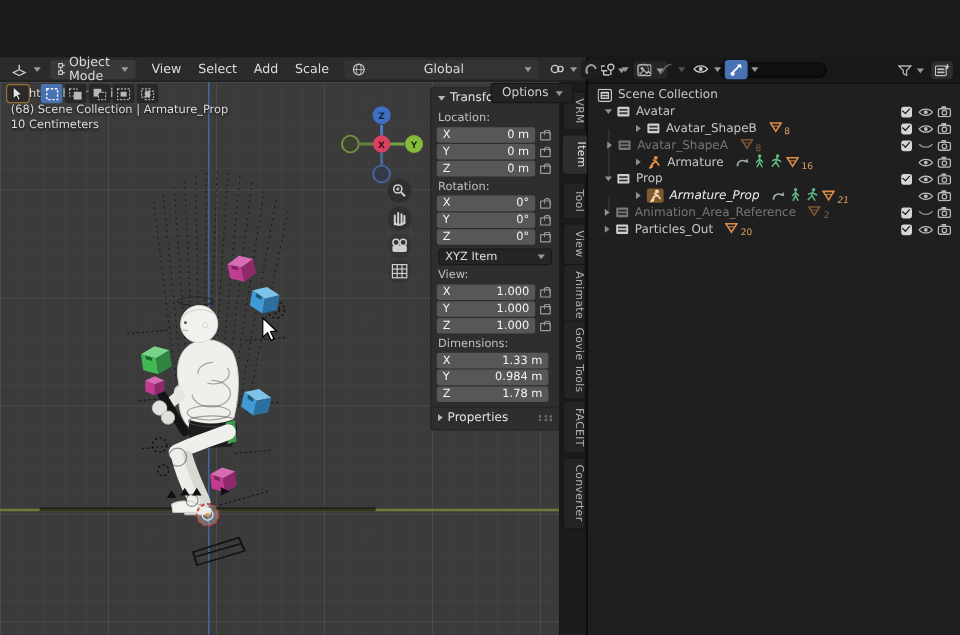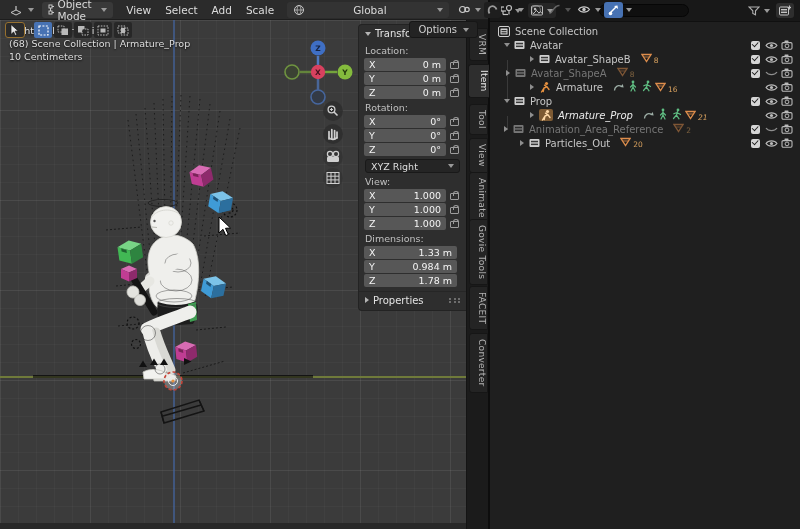--- a/index.html
+++ b/index.html
@@ -1,18 +1,18 @@
 <!DOCTYPE html>
 <html><head>
 <meta charset="utf-8">
 <style>
   * { margin:0; padding:0; box-sizing:border-box; }
   html,body { width:800px; height:529px; overflow:hidden; background:#1a1a1a;
     font-family:"DejaVu Sans","Liberation Sans",sans-serif; }
-  .app { position:relative; width:800px; height:437px; }
+  .app { position:relative; width:800px; height:437px;margin-top:48px; }
 
   
   .vp-region { position:absolute; left:0; top:0; width:488px; height:529px; background:#3b3b3b; }
 
   .vp-header { position:absolute; left:0; top:0; width:488px; height:20px; background:#2b2b2b;
     border-bottom:1px solid #1d1d1d; display:flex; align-items:center; padding:0 5px;
     font-size:10.5px; color:#d8d8d8; z-index:30; }
   .hbtn { display:flex; align-items:center; gap:3px; padding:0 4px; height:16px; border-radius:3px; }
   .mode-btn { background:#393939; margin-left:4px; padding:0 6px; }
   .menu-item { padding:0 7px; color:#dcdcdc; }
@@ -491,21 +491,21 @@
         <div class="frow">
           <div class="fbox">
               <span class="ax">Z</span>
               <span class="val">0°</span>
             </div>
           <div class="lockcol">
               <span class="lock"></span>
             </div>
         </div>
         <div class="dropdown">
-          <span>XYZ Right</span>
+          <span>XYZ Item</span>
           <span class="chev"></span>
         </div>
         <div class="sec-label">View:</div>
         <div class="frow">
           <div class="fbox">
               <span class="ax">X</span>
               <span class="val">1.000</span>
             </div>
           <div class="lockcol">
               <span class="lock"></span>
@@ -885,21 +885,21 @@
             <span class="slot">
               <svg width="12" height="10">
                 <rect x="3.5" y="0.6" width="4" height="1.6" rx="0.5" fill="#b9b9b9"></rect>
                 <rect x="1" y="2.6" width="10" height="6.6" rx="1.2" fill="none" stroke="#b9b9b9" stroke-width="1.1"></rect>
                 <circle cx="6" cy="5.9" r="1.9" fill="none" stroke="#b9b9b9"></circle>
               </svg>
             </span>
           </div>
       </div>
 
-      <div class="ol-row" style="padding-left:30px">
+      <div class="ol-row" style="padding-left:14px">
         <span class="tri-r"></span>
         <span class="olicon">
             <svg width="11" height="10">
               <rect x="0.5" y="1" width="10" height="8" rx="1" fill="#cfcfcf"></rect>
               <rect x="2" y="2.8" width="7" height="1.5" fill="#3a3a3a"></rect>
               <rect x="2" y="5.6" width="7" height="1.5" fill="#3a3a3a"></rect>
             </svg>
           </span>
         <span>Particles_Out</span>
         <span class="extras">

